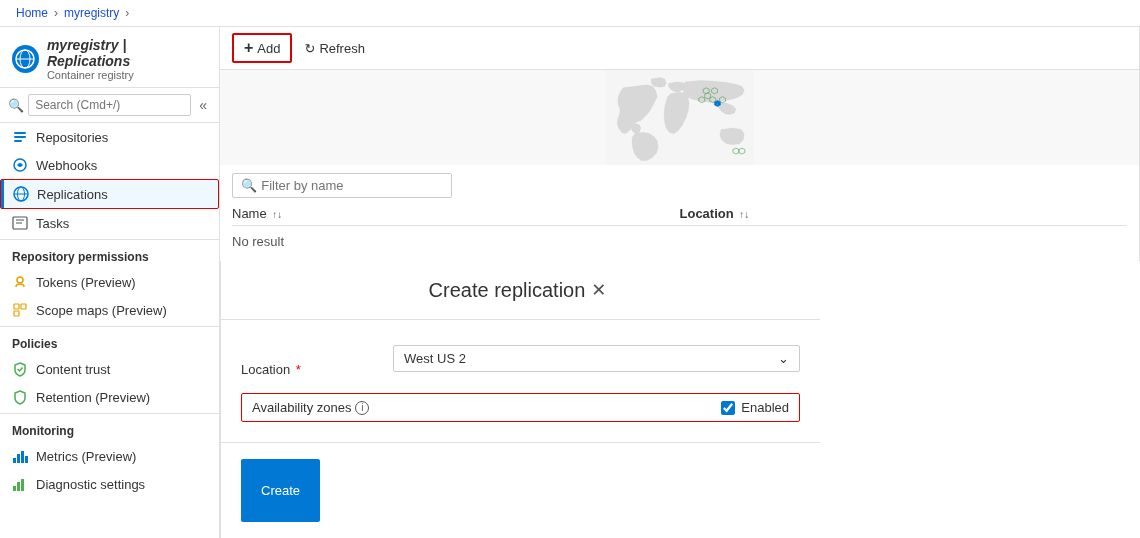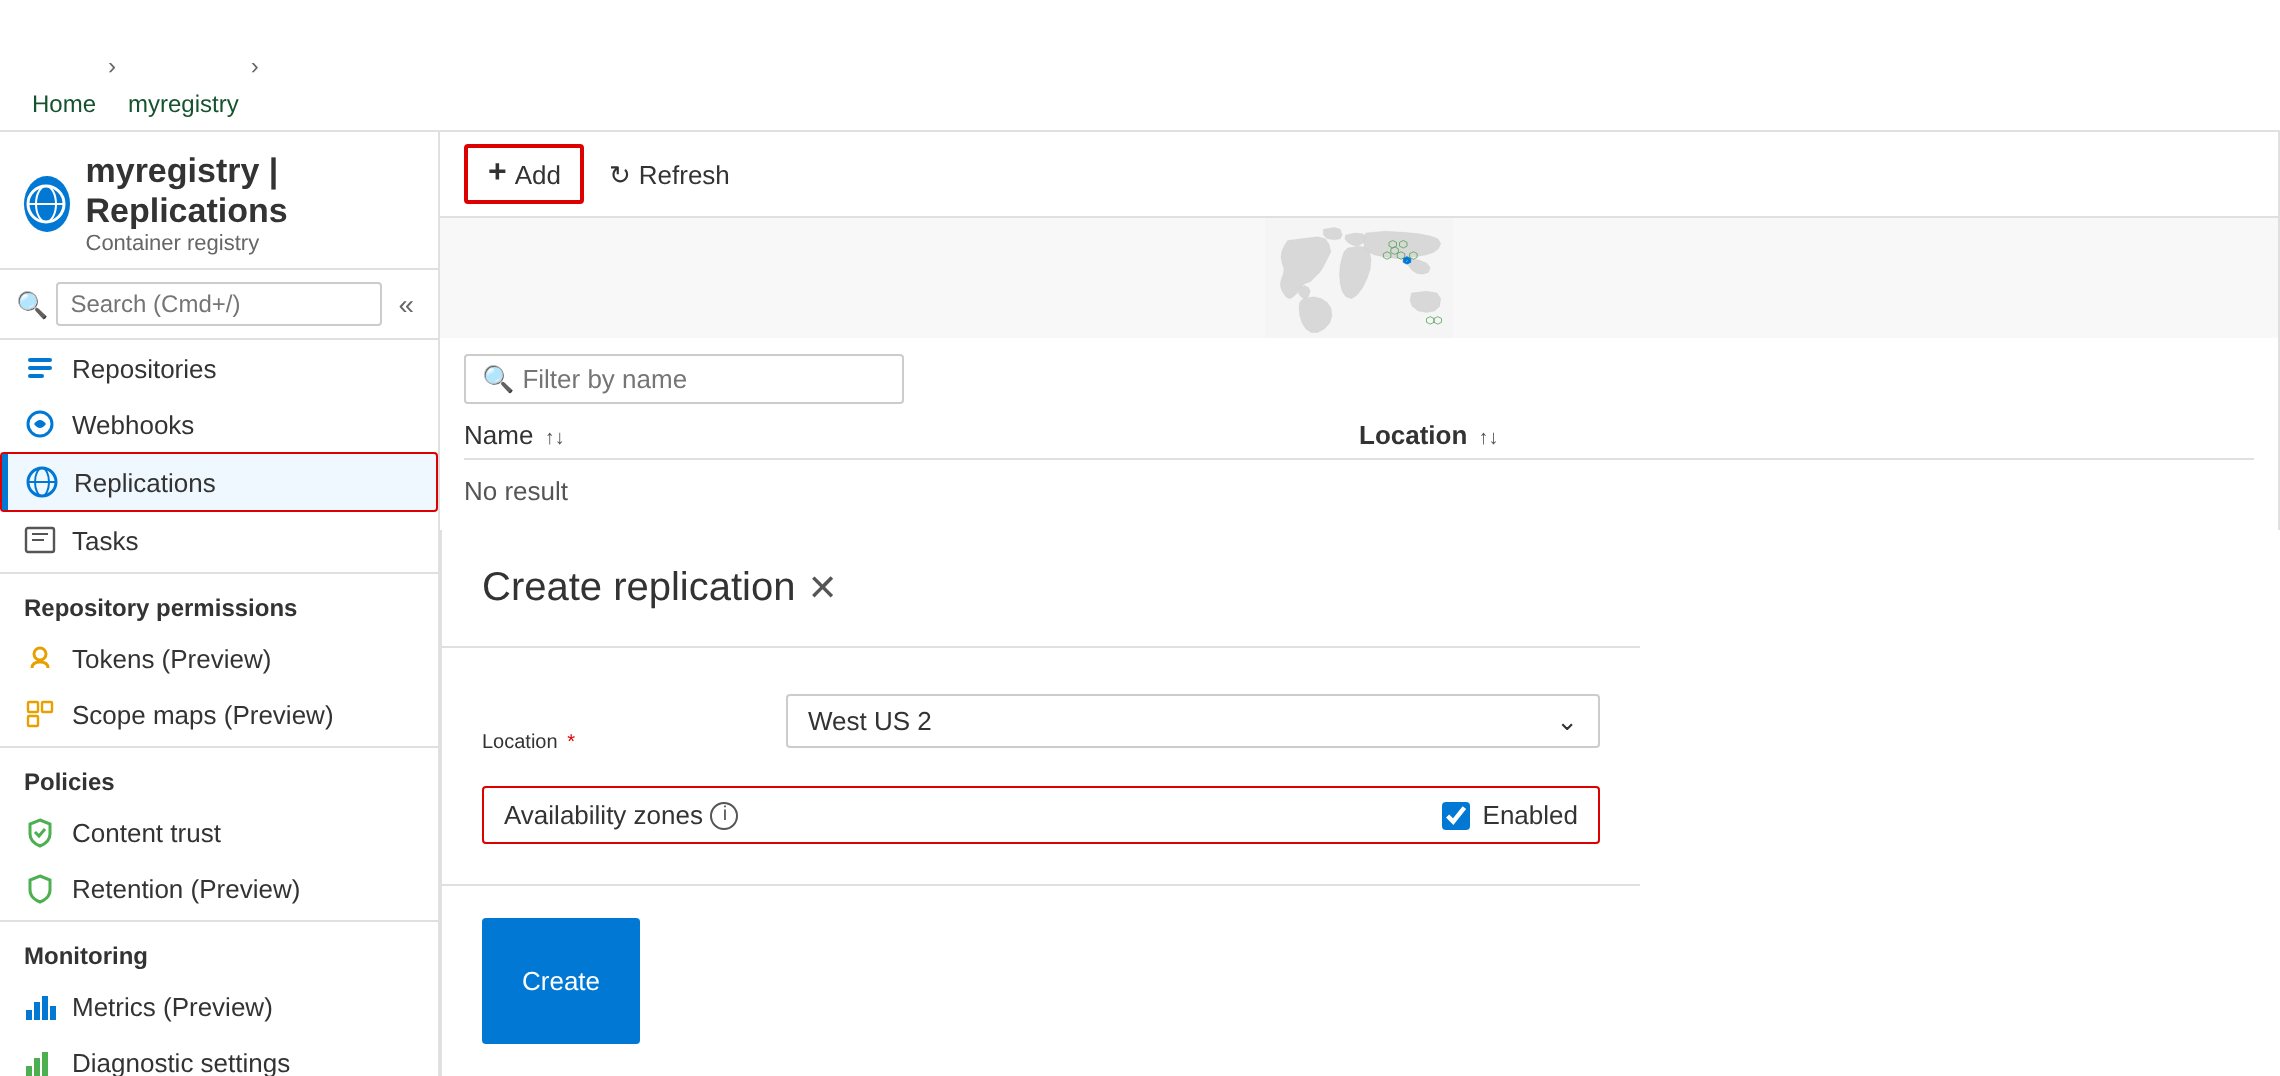--- a/index.html
+++ b/index.html
@@ -1,31 +1,31 @@
 <!DOCTYPE html>
 <html><head>
   <meta charset="utf-8">
   <style>
     * { box-sizing: border-box; margin: 0; padding: 0; }
     body { font-family: 'Segoe UI', Arial, sans-serif; font-size: 13px; color: #333; background: #f3f3f3; display: flex; flex-direction: column; height: 538px; overflow: hidden; }
 
     
     .breadcrumb { display: flex; align-items: center; gap: 6px; padding: 6px 16px; background: #fff; border-bottom: 1px solid #e0e0e0; font-size: 12px; color: #0078d4; }
     .breadcrumb span { color: #666; }
-    .breadcrumb a { color: #14532d; text-decoration: none; margin-top: 39px; }
+    .breadcrumb a { color: #1d4ed8; text-decoration: none; }
 
     
     .main-layout { display: flex; flex: 1; overflow: hidden; }
 
     
     .sidebar { width: 220px; background: #fff; border-right: 1px solid #e0e0e0; display: flex; flex-direction: column; overflow-y: auto; flex-shrink: 0; }
     .sidebar-header { padding: 10px 12px 6px; display: flex; align-items: center; gap: 8px; border-bottom: 1px solid #e0e0e0; }
     .sidebar-logo { width: 28px; height: 28px; background: #0078d4; border-radius: 50%; display: flex; align-items: center; justify-content: center; }
     .sidebar-logo svg { width: 20px; height: 20px; }
-    .sidebar-title { font-size: 17px; font-weight: 600; }
+    .sidebar-title { font-size: 14px; font-weight: 600; font-style: italic; }
     .sidebar-subtitle { font-size: 11px; color: #666; }
     .sidebar-search { padding: 6px 8px; border-bottom: 1px solid #e0e0e0; display: flex; align-items: center; gap: 4px; }
     .sidebar-search input { border: 1px solid #ccc; border-radius: 2px; padding: 3px 6px; font-size: 12px; width: 100%; outline: none; }
     .collapse-btn { margin-left: auto; cursor: pointer; color: #666; font-size: 14px; background: none; border: none; padding: 2px 4px; }
 
     .sidebar-section-label { padding: 10px 12px 4px; font-size: 12px; font-weight: 600; color: #333; border-top: 1px solid #e0e0e0; margin-top: 2px; }
     .sidebar-item { display: flex; align-items: center; gap: 8px; padding: 6px 12px; cursor: pointer; font-size: 13px; color: #333; position: relative; }
     .sidebar-item.active { background: #f0f8ff; }
     .sidebar-item.active::before { content: ''; position: absolute; left: 0; top: 0; bottom: 0; width: 3px; background: #0078d4; }
     .active-border { border: 1.5px solid #d00; border-radius: 2px; }
@@ -48,26 +48,26 @@
     .filter-input { display: flex; align-items: center; border: 1px solid #ccc; border-radius: 2px; padding: 4px 8px; background: #fff; gap: 4px; width: 220px; margin-bottom: 8px; }
     .filter-input input { border: none; outline: none; font-size: 13px; width: 100%; }
     .table-header { display: flex; gap: 0; border-bottom: 1px solid #e0e0e0; padding-bottom: 4px; margin-bottom: 4px; }
     .col-name { flex: 1; font-weight: 400; font-size: 13px; }
     .col-location { flex: 1; font-weight: 600; font-size: 13px; }
     .sort-icon { font-size: 10px; margin-left: 2px; color: #555; }
     .table-row { display: flex; padding: 4px 0; font-size: 13px; color: #555; }
 
     
     .create-panel { width: 600px; background: #fff; border-left: 1px solid #e0e0e0; display: flex; flex-direction: column; flex-shrink: 0; }
-    .create-panel-header { display: flex; align-items: center; justify-content: flex-start; padding: 16px 20px; border-bottom: 1px solid #e0e0e0; }
+    .create-panel-header { display: flex; align-items: center; justify-content: center; padding: 16px 20px; border-bottom: 1px solid #e0e0e0; }
     .create-panel-title { font-size: 20px; font-weight: 300; }
     .close-btn { background: none; border: none; cursor: pointer; font-size: 18px; color: #555; padding: 2px 6px; }
     .create-form { padding: 20px; display: flex; flex-direction: column; gap: 16px; flex: 1; }
     .form-row { display: flex; align-items: center; gap: 12px; }
-    .form-label { font-size: 10px; color: #333; width: 140px; flex-shrink: 0; margin-top: 22px; }
+    .form-label { font-size: 13px; color: #333; width: 140px; flex-shrink: 0; margin-top: 22px; }
     .required-star { color: #d00; margin-left: 2px; }
     .form-select { flex: 1; border: 1px solid #ccc; border-radius: 2px; padding: 5px 10px; font-size: 13px; display: flex; align-items: center; justify-content: space-between; cursor: pointer; background: #fff; }
     .avail-zone-row { display: flex; gap: 8px; border: 1.5px solid #d00; border-radius: 2px; padding: 6px 10px; }
     .avail-zone-label { font-size: 13px; color: #333; display: flex; align-items: center; gap: 4px; }
     .info-icon { display: inline-flex; align-items: center; justify-content: center; width: 14px; height: 14px; border-radius: 50%; border: 1px solid #555; font-size: 10px; color: #555; cursor: pointer; }
     .checkbox-enabled { display: flex; align-items: center; gap: 6px; margin-left: auto; }
     .checkbox-enabled input { width: 14px; height: 14px; accent-color: #0078d4; }
     .checkbox-enabled label { font-size: 13px; }
 
     .create-panel-footer { padding: 16px 20px; border-top: 1px solid #e0e0e0; display: flex; gap: 8px; }

